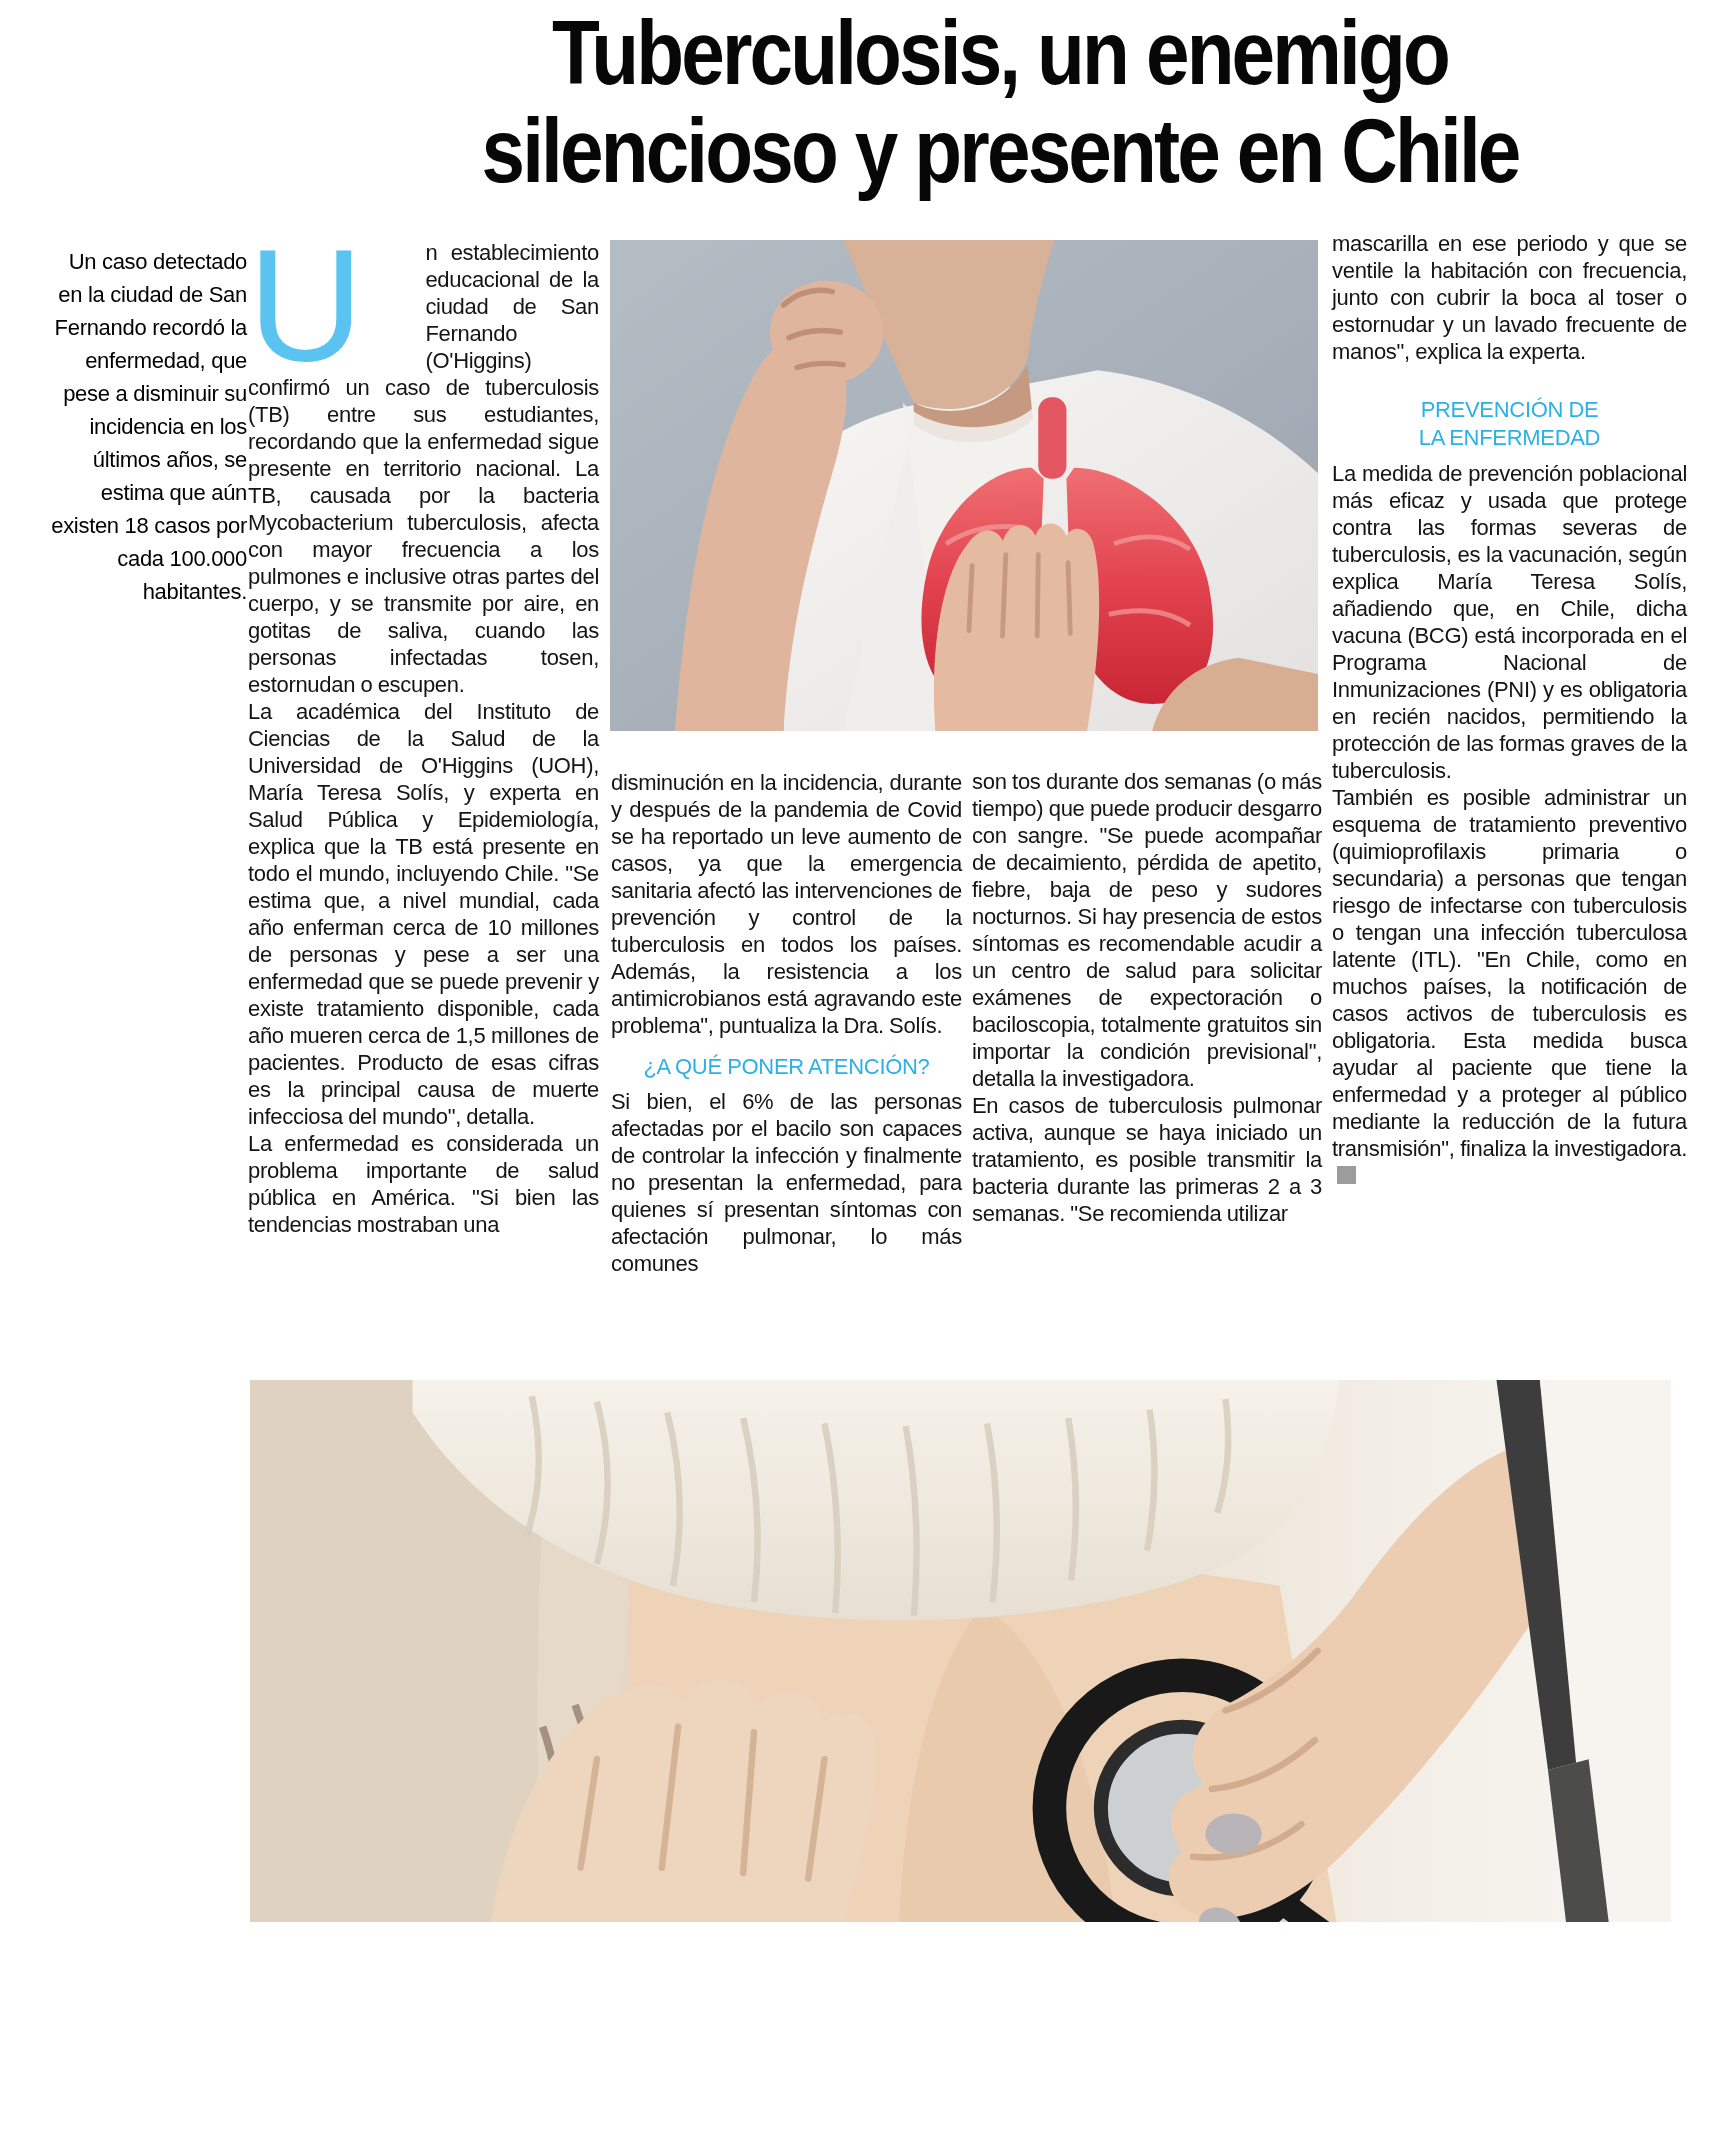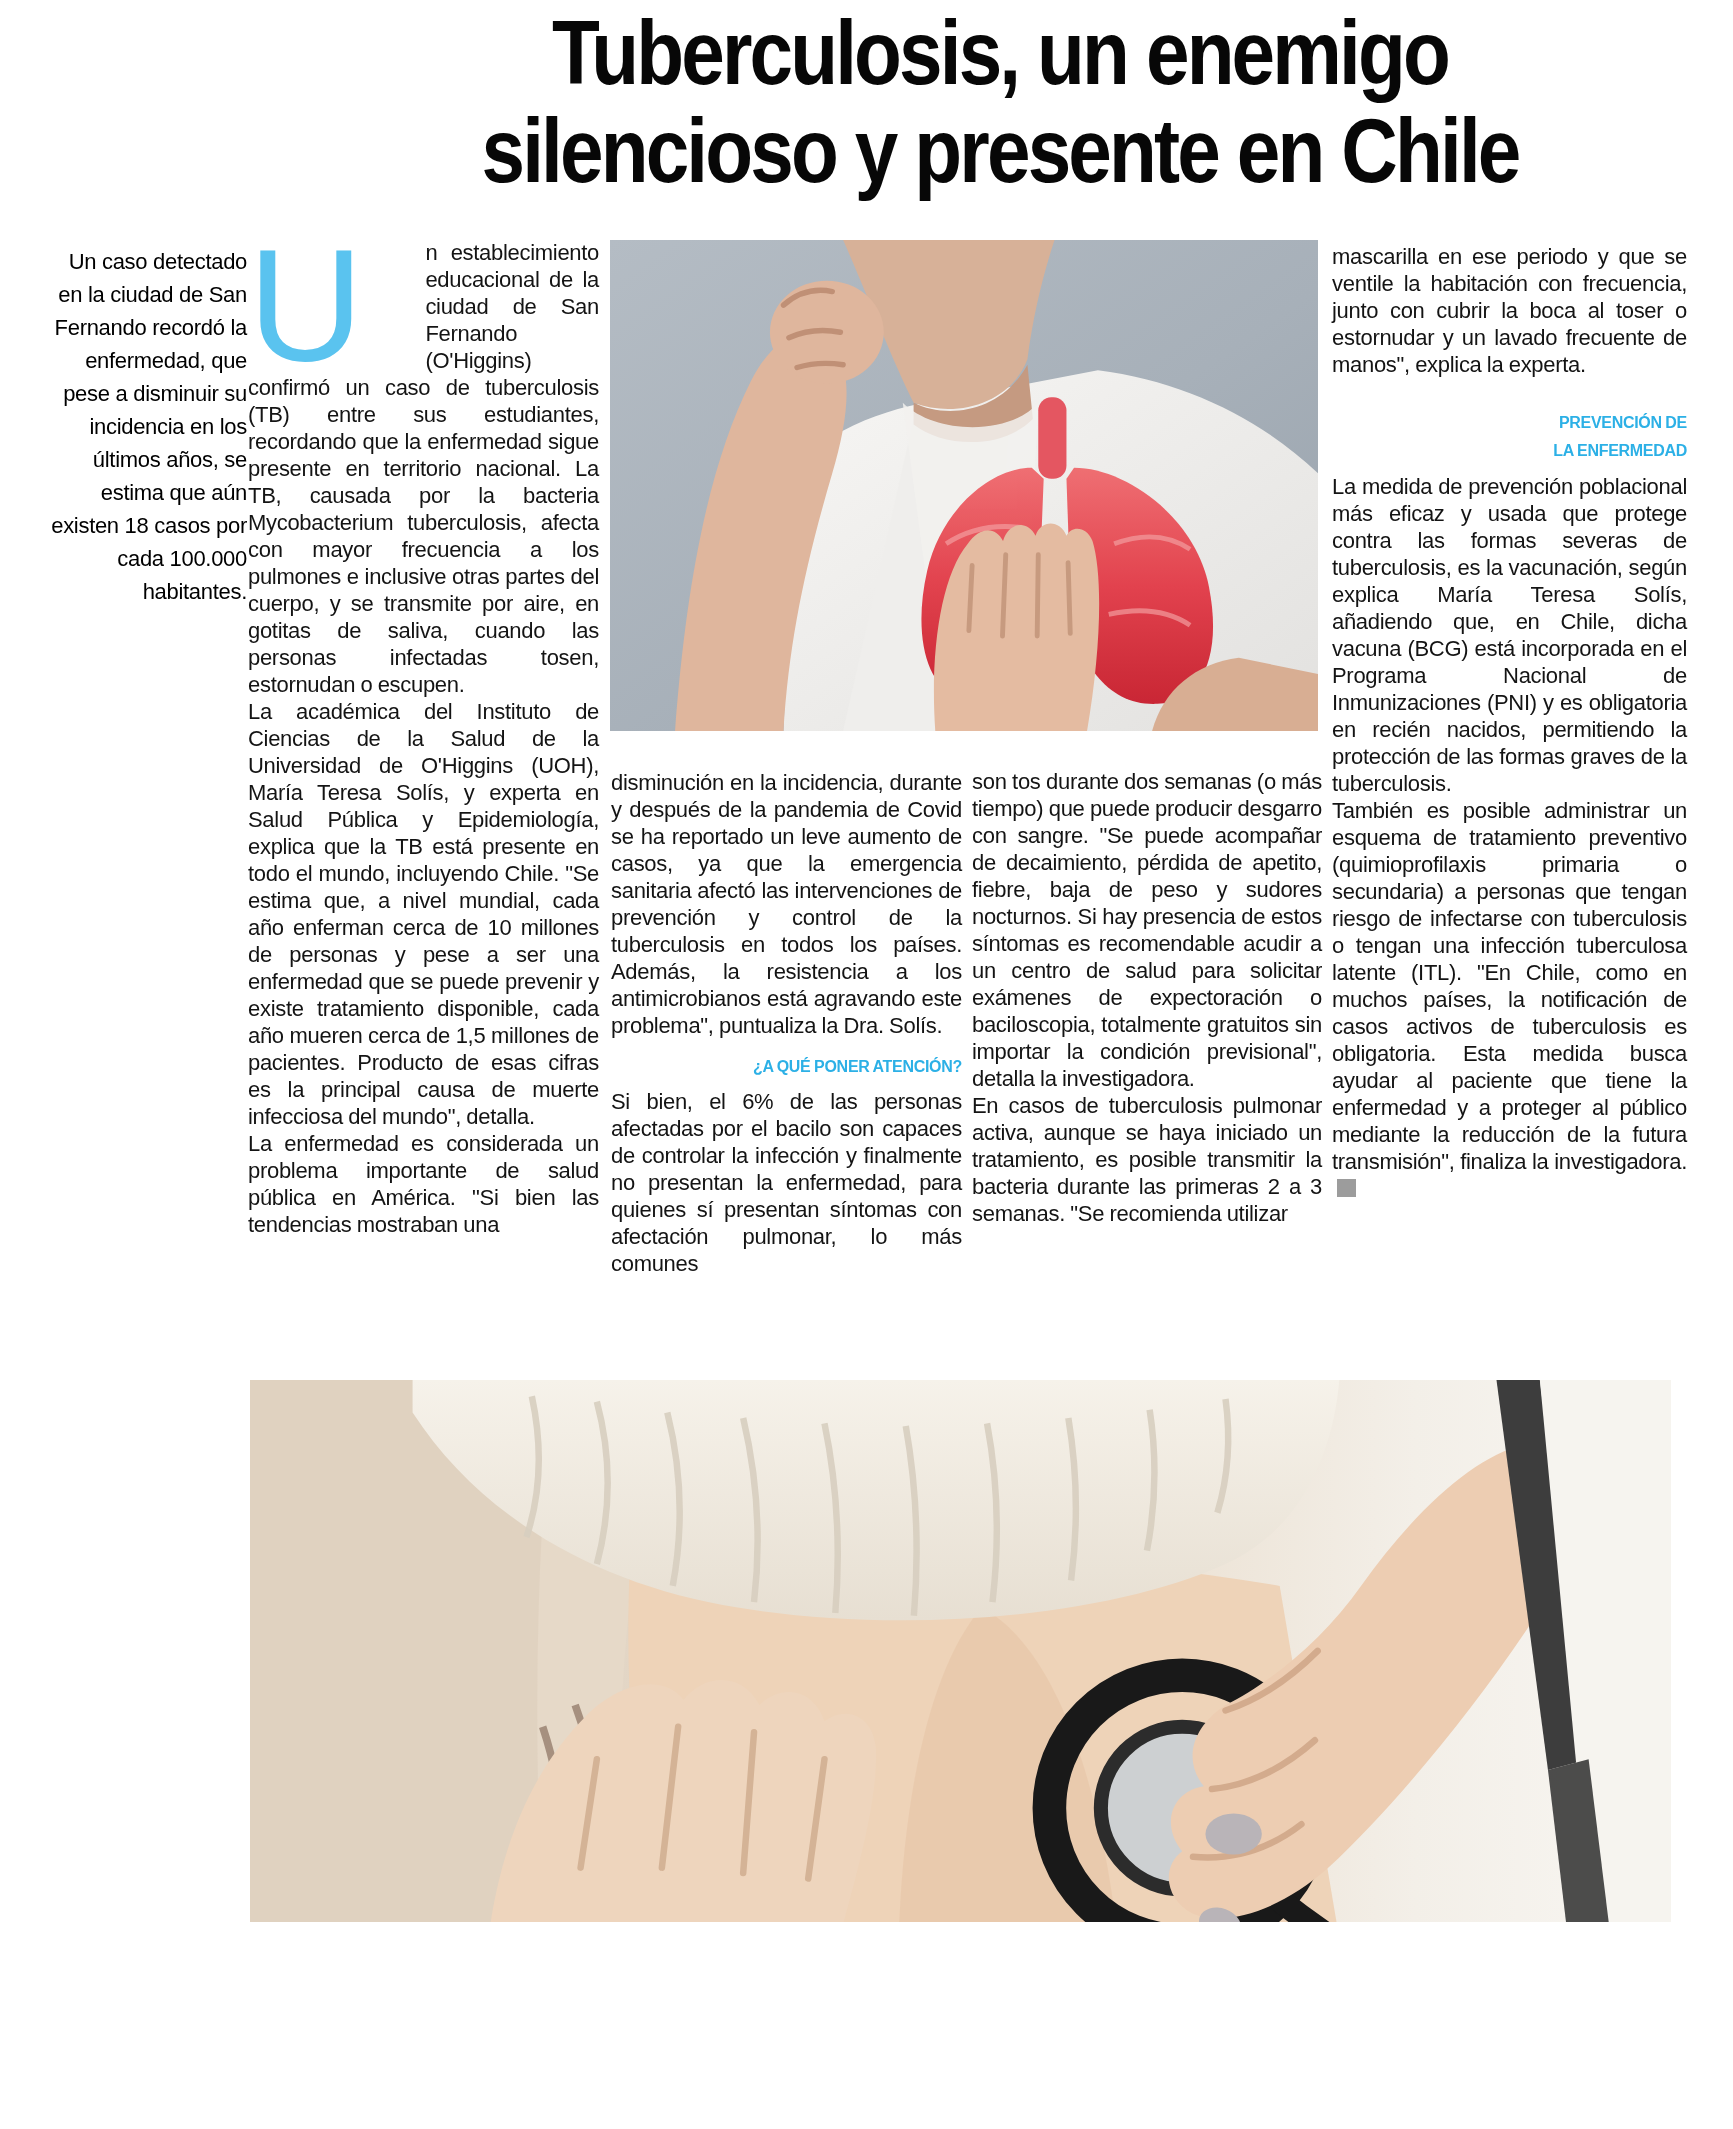--- a/index.html
+++ b/index.html
@@ -20,27 +20,27 @@
   }
   
   .body-col{
     position:absolute;font-size:22px;line-height:27px;text-align:justify;
     letter-spacing:-0.3px;word-spacing:-0.5px;color:#141414;
   }
   .body-col p{margin:0;}
   .col1{left:248px;top:239px;width:351px;}
   .col2{left:611px;top:769px;width:351px;}
   .col3{left:972px;top:749px;width:350px;margin-top:19px;}
-  .col4{left:1332px;top:243px;width:355px;}
+  .col4{left:1332px;top:230px;width:355px;}
   .dropcap{
     float:left;width:172px;height:129px;margin:4.3px 5.4px 0 0;
     font-size:160px;line-height:124px;color:#5ac3ef;text-align:left;
   }
   .subhead{
-    color:#2cb0e6;font-weight:bold;text-align:right;font-size:16px;line-height:28px;
+    color:#2cb0e6;font-weight:normal;text-align:center;font-size:22px;line-height:28px;
     letter-spacing:-0.3px;
   }
   .subhead.attention{margin:14px 0 6.5px 0;}
   .subhead.prevention{margin:31px 0 7.6px 0;}
   .endmark{
     display:inline-block;width:18.4px;height:18.4px;background:#9c9c9c;margin-left:5.4px;
     vertical-align:-1.6px;color:#9c9c9c;overflow:hidden;font-size:5.4px;line-height:18.4px;text-align:center;
   }
   
   .photo{position:absolute;overflow:hidden;}

